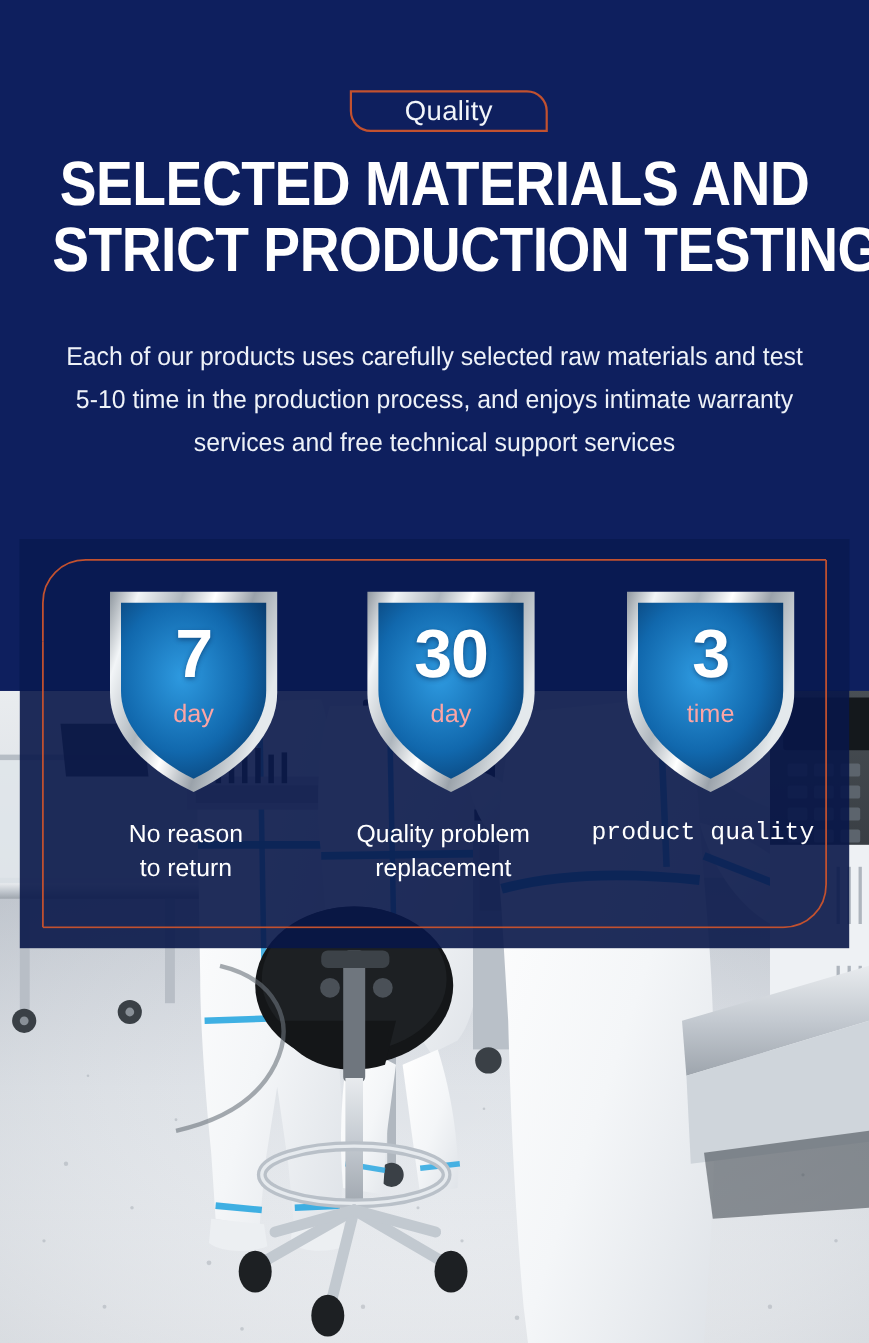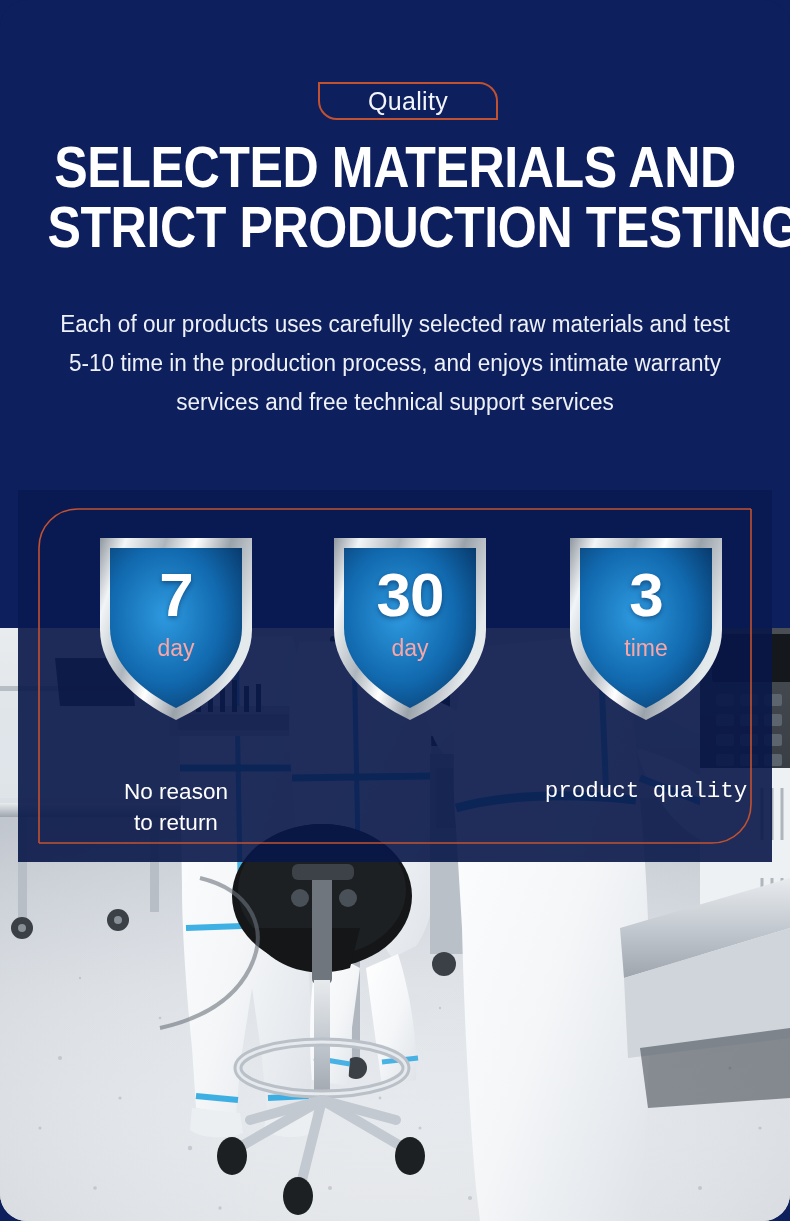--- a/index.html
+++ b/index.html
@@ -11,21 +11,20 @@
     background: #0e1f5e;
     font-family: "Liberation Sans", sans-serif;
   }
 
   .banner {
     position: relative;
     width: 790px;
     height: 1221px;
     background: #0e1f5e;
     overflow: hidden;
-    border-radius: 27px;
   }
 
   
   .photo-layer {
     position: absolute;
     left: 0; top: 628px;
     width: 790px; height: 593px;
     overflow: hidden;
     background: #d8dde3;
   }
@@ -135,22 +134,22 @@
   }
   .shield-unit {
     position:absolute; left:0; top:103px; width:160px;
     text-align:center; color:#fca5a5;
     font-weight:400; font-size:23px; line-height:23px;
   }
 
   
   .captions {
     position:absolute;
-    left:18px; top:742px;
-    width:754px; height:70px;margin-top:34px;
+    left:11px; top:742px;
+    width:754px; height:70px;
   }
   .caption {
     position:absolute; top:0;
     width: 240px;
     text-align:center;
     color:#ffffff;
     font-size:22.5px;
     line-height:31px;
     font-weight:400;
   }
@@ -506,18 +505,22 @@
       <div class="shield-unit">time</div>
     </div>
 
   </div>
 
   <div class="captions">
     <div class="caption c0">
       <span>No reason</span>
       <span>to return</span>
     </div>
+    <div class="caption c1">
+      <span>Quality problem</span>
+      <span>replacement</span>
+    </div>
     <div class="caption c2">
       <span>product quality</span>
     </div>
   </div>
 
 </div>
 
 </body></html>

